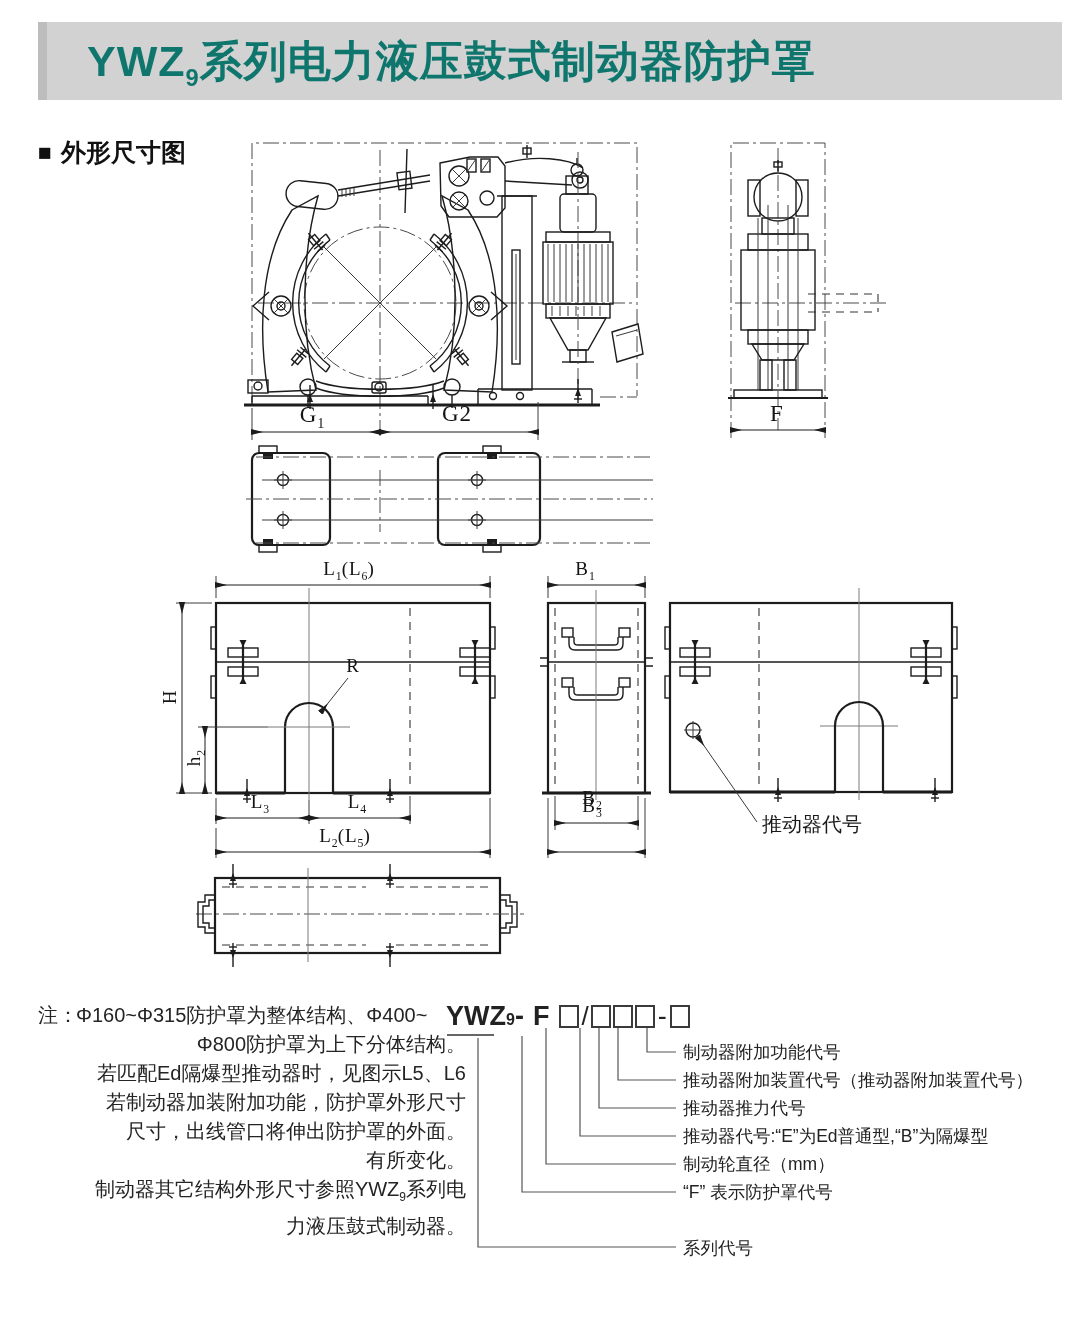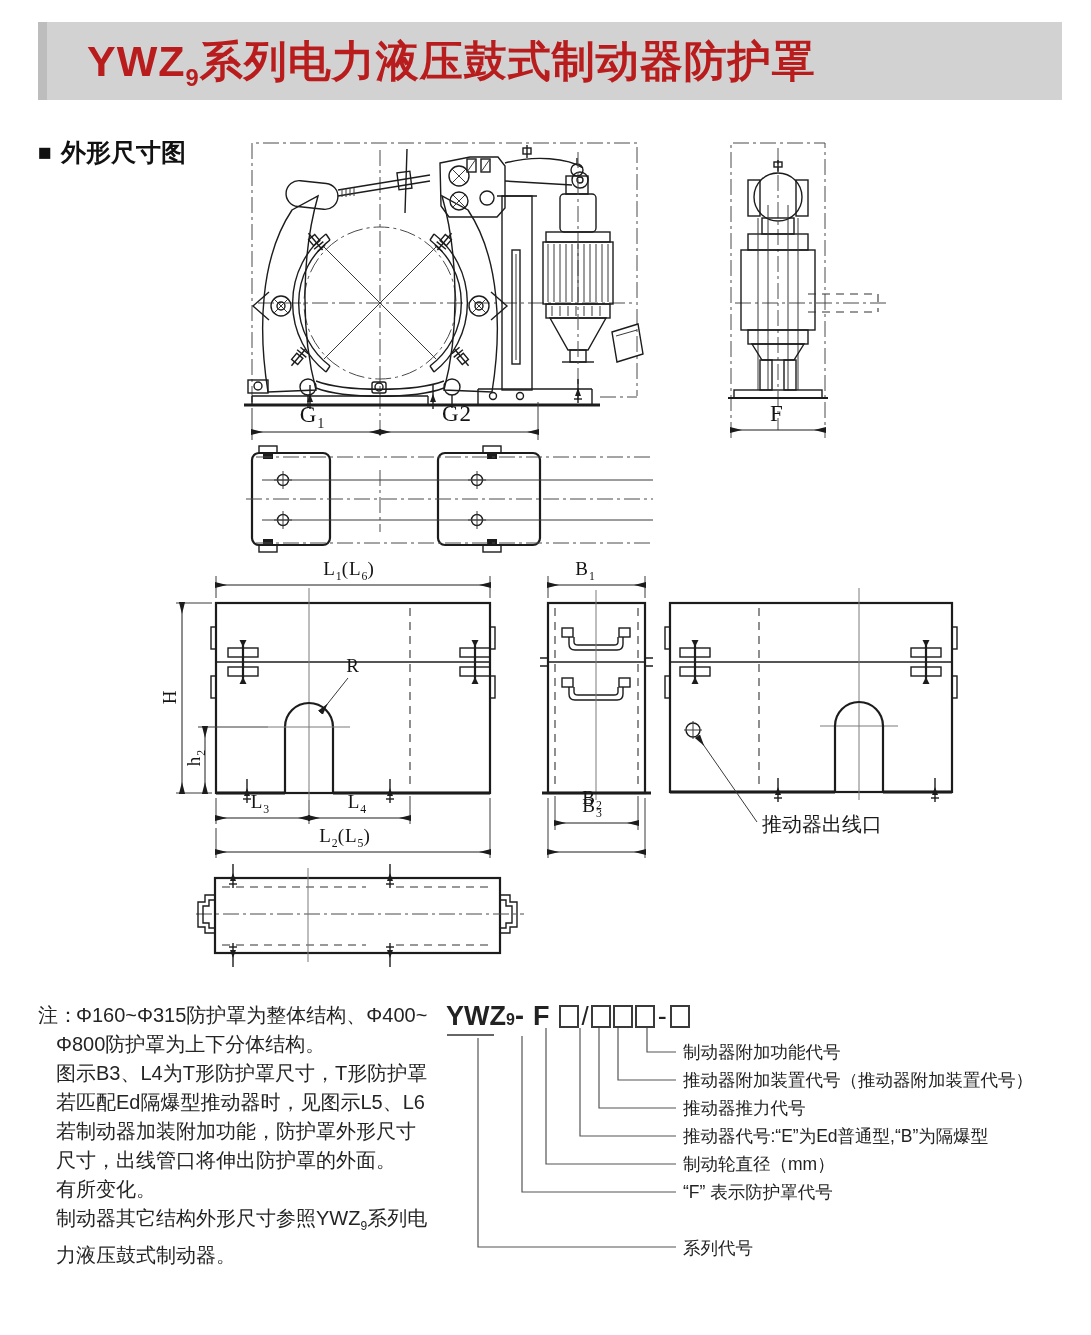--- a/index.html
+++ b/index.html
@@ -14,37 +14,37 @@
   .gray{stroke:#7a7a7a;stroke-width:1;fill:none;}
   .cl{stroke:#4a4a4a;stroke-width:1;fill:none;stroke-dasharray:16 4 3 4;}
   .dash{stroke:#333;stroke-width:1.1;fill:none;stroke-dasharray:8 6;}
   .dimln{stroke:#1c1c1c;stroke-width:1;fill:none;marker-start:url(#mA);marker-end:url(#mA);}
   .fillk{fill:#1c1c1c;stroke:none;}
   .lead{stroke:#555;stroke-width:1.2;fill:none;}
   
   .banner{position:absolute;left:38px;top:22px;width:1024px;height:78px;background:#d2d2d2;
           border-left:9px solid #bdbdbd;box-sizing:border-box;}
   .title{margin:0;padding-left:40px;line-height:78px;font-size:43px;font-weight:bold;
-         color:#b91c1c;letter-spacing:1px;white-space:nowrap;}
+         color:#0f766e;letter-spacing:1px;white-space:nowrap;}
   .title sub{font-size:0.55em;}
   
   .sect{position:absolute;left:38px;top:136px;font-size:25px;font-weight:bold;color:#111;
         display:flex;align-items:center;gap:9px;white-space:nowrap;}
   .sect .sq{font-size:23px;line-height:1;}
   
   .dim{position:absolute;transform:translate(-50%,-50%);font-family:"Liberation Serif","DejaVu Serif",serif;
        font-size:19px;color:#141414;white-space:nowrap;letter-spacing:1px;}
   .dim sub{font-size:0.62em;letter-spacing:0;}
   .dim.big{font-size:23px;}
   .dim.rot{transform:translate(-50%,-50%) rotate(-90deg);}
   .callout{position:absolute;font-size:20px;color:#1a1a1a;white-space:nowrap;}
   
   .notes{position:absolute;left:38px;top:1001px;width:428px;font-size:20px;line-height:29px;color:#242424;}
   .notes .row{white-space:nowrap;}
-  .notes .body{margin-left:18px;}
+  .notes .body{margin-left:18px;text-align:right;}
   .notes sub{font-size:0.6em;}
   .note-first{display:flex;}
   .note-first .pre{width:38px;flex:0 0 38px;}
   
   .model-code{position:absolute;left:446px;top:1001px;height:30px;display:flex;align-items:center;
               font-size:27px;font-weight:bold;color:#222;}
   .model-code sub{font-size:16px;position:relative;top:4px;font-weight:bold;}
   .mbox{display:inline-block;width:16px;height:19px;border:2px solid #3a3a3a;margin:0 1px;}
   .mgap{display:inline-block;width:9px;}
   .mslash{font-weight:normal;font-size:26px;margin:0 1px;}
@@ -375,29 +375,28 @@
   <span class="dim" style="left:585px;top:571px"><span>B</span><sub>1</sub></span>
   <span class="dim rot" style="left:170px;top:697px">H</span>
   <span class="dim rot" style="left:196px;top:758px"><span>h</span><sub>2</sub></span>
   <span class="dim" style="left:353px;top:666px">R</span>
   <span class="dim" style="left:260px;top:804px"><span>L</span><sub>3</sub></span>
   <span class="dim" style="left:357px;top:804px"><span>L</span><sub>4</sub></span>
   <span class="dim" style="left:345px;top:838px"><span>L</span><sub>2</sub><span>(L</span><sub>5</sub><span>)</span></span>
   <span class="dim" style="left:592px;top:808px"><span>B</span><sub>3</sub></span>
   <span class="dim" style="left:592px;top:800px"><span>B</span><sub>2</sub></span>
 
-  <span class="callout" style="left:762px;top:811px">推动器出线口</span>
+  <span class="callout" style="left:762px;top:811px">推动器代号</span>
 
   <div class="notes">
     <div class="row note-first">
       <span class="pre">注：</span>
       <span>Φ160~Φ315防护罩为整体结构、Φ400~</span>
     </div>
     <div class="row body">Φ800防护罩为上下分体结构。</div>
-    <div class="row body">图示B3、L4为T形防护罩尺寸，T形防护罩</div>
     <div class="row body">若匹配Ed隔爆型推动器时，见图示L5、L6</div>
     <div class="row body">若制动器加装附加功能，防护罩外形尺寸</div>
     <div class="row body">尺寸，出线管口将伸出防护罩的外面。</div>
     <div class="row body">有所变化。</div>
     <div class="row body"><span>制动器其它结构外形尺寸参照YWZ</span><sub>9</sub><span>系列电</span></div>
     <div class="row body">力液压鼓式制动器。</div>
   </div>
 
   <div class="model-code">
     <span>YWZ</span>

